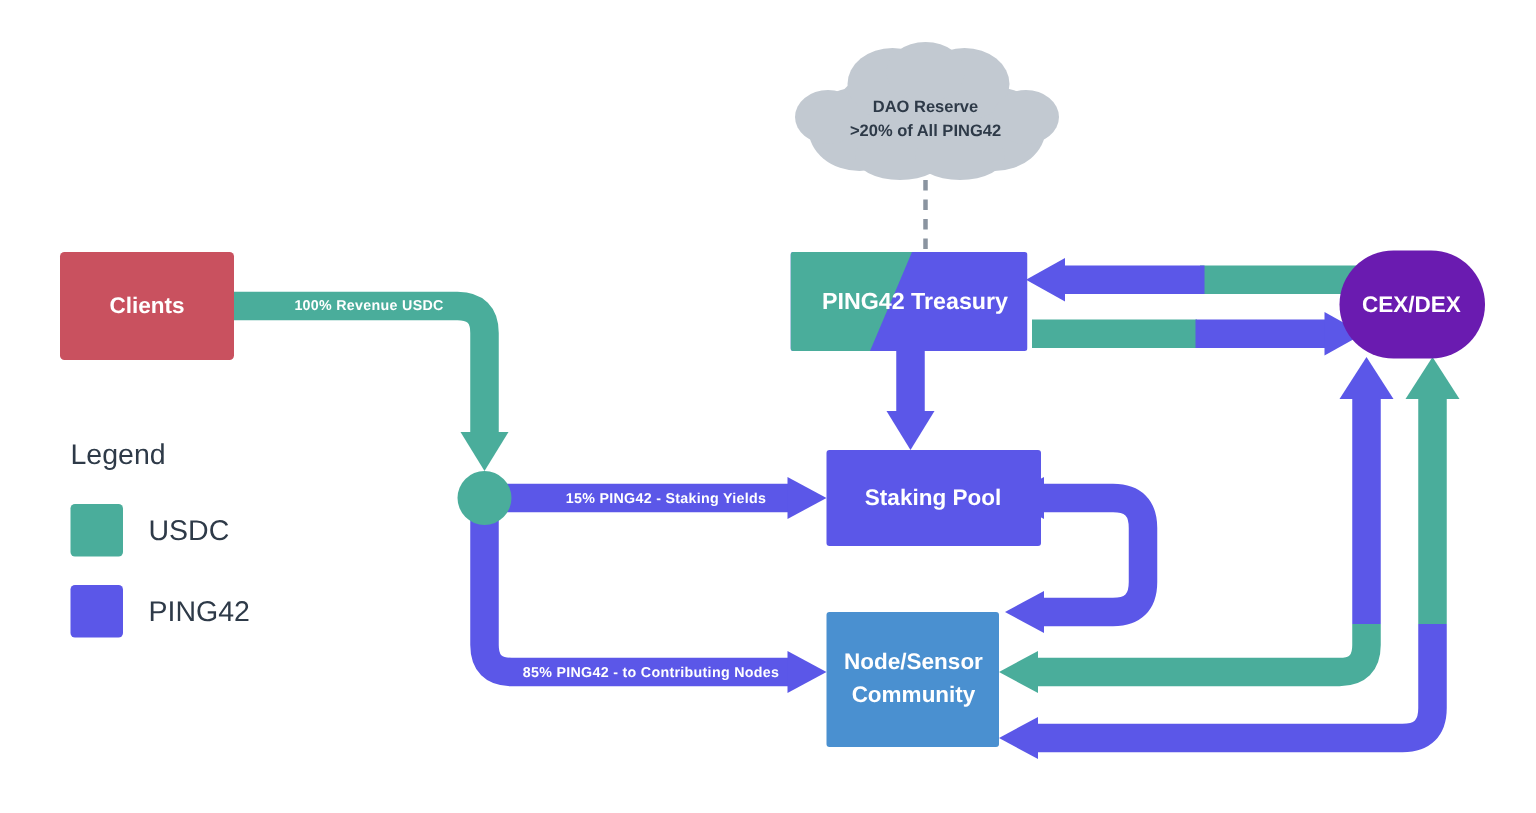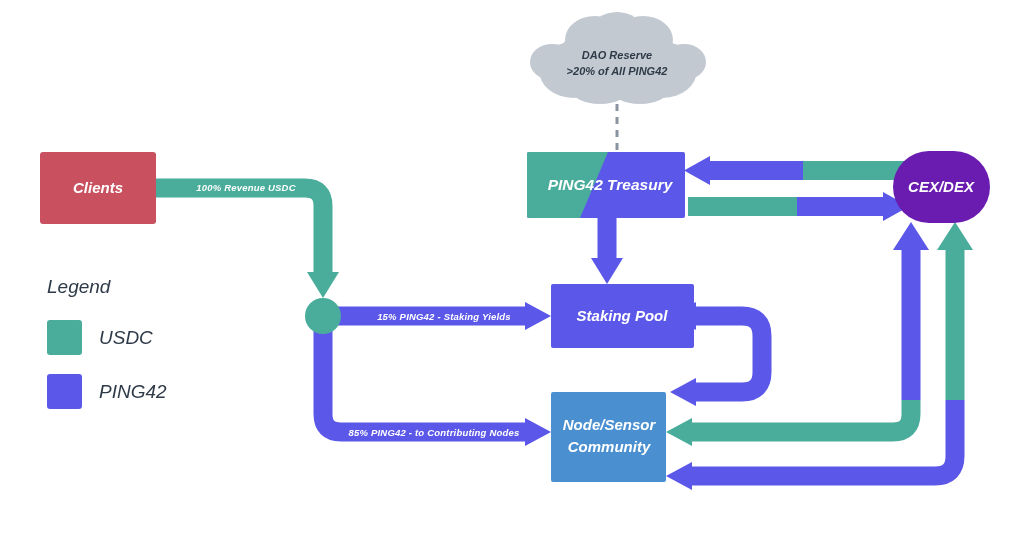--- a/index.html
+++ b/index.html
@@ -10,24 +10,23 @@
   body {
     width: 1024px;
     height: 542px;
     position: relative;
     overflow: hidden;
     font-family: "Liberation Sans", sans-serif;
   }
   #diagram-root {
     position: absolute;
     left: 0;
-    top: 0;
+    top: 16px;
     width: 1024px;
     height: 435px;
-    font-style: italic;
   }
   svg.canvas {
     position: absolute;
     left: 0;
     top: 0;
     width: 1024px;
     height: 542px;
   }
   .node-label {
     fill: #ffffff;

